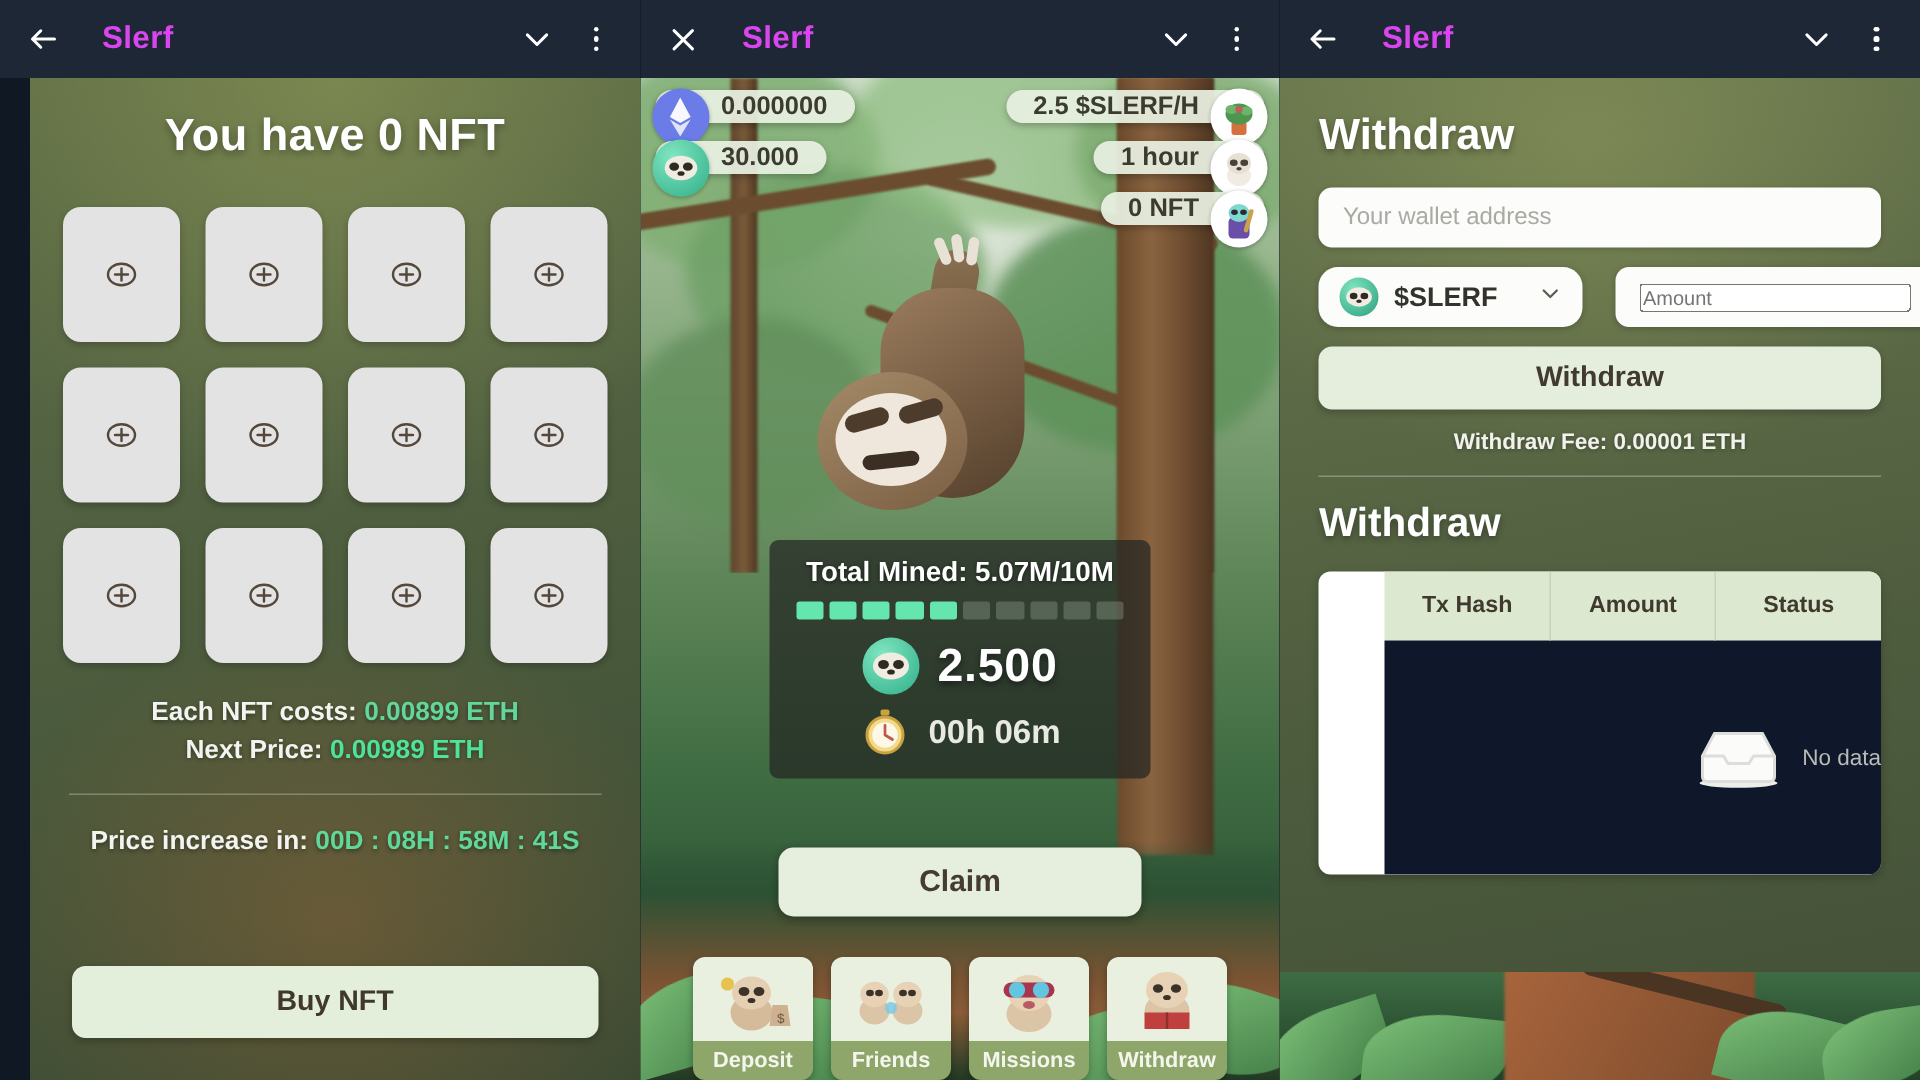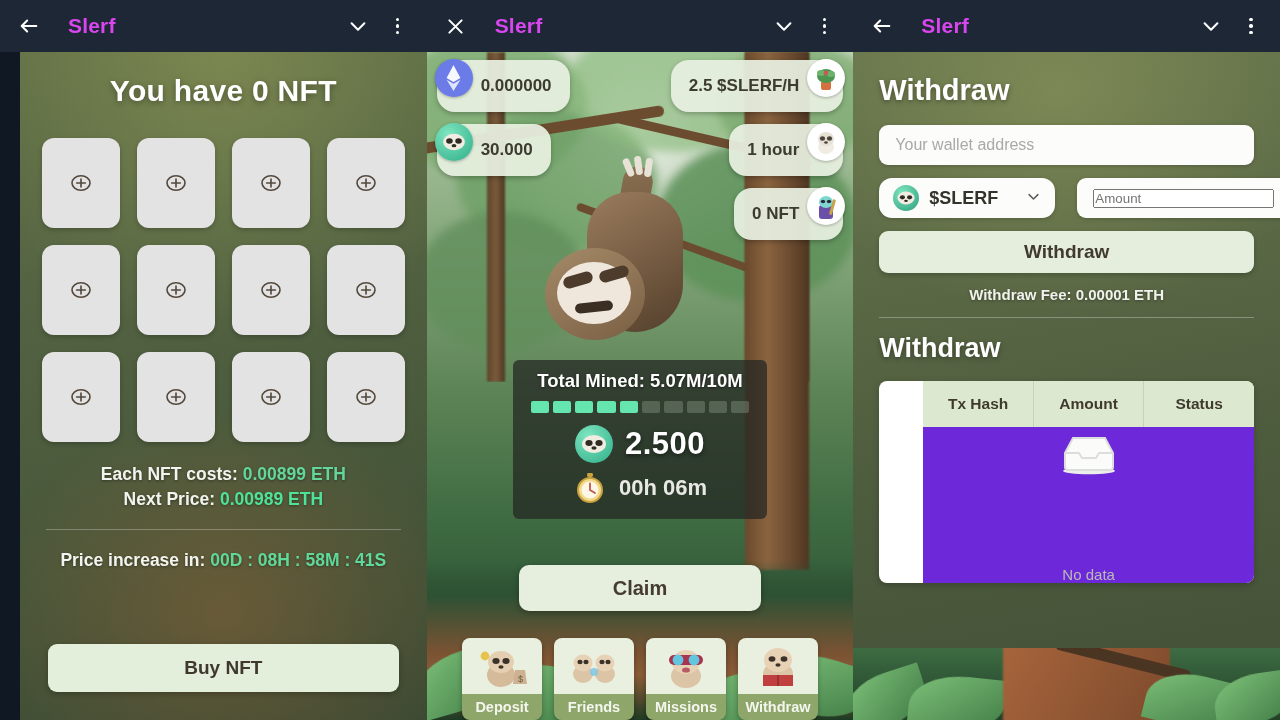--- a/index.html
+++ b/index.html
@@ -141,21 +141,21 @@
     border-radius: 16px; background: linear-gradient(160deg,#8d7253,#5e4833);
     transform: rotate(10deg);
   }
   .claw { position: absolute; width: 7px; height: 19px; border-radius: 4px; background: #e8e2d6; }
 
   .pill-col { position: absolute; z-index: 20; display: flex; flex-direction: column; gap: 12px; }
   .pill-col.l { left: 10px; top: 8px; align-items: flex-start; }
   .pill-col.r { right: 10px; top: 8px; align-items: flex-end; }
   .pill {
     display: flex; align-items: center; position: relative;
-    height: 52px; border-radius: 18px;
+    height: 22px; border-radius: 18px;
     background: rgba(232,240,225,.93);
     color: #3b3b2f; font-size: 17px; font-weight: 600;
     box-shadow: 0 2px 5px rgba(0,0,0,.25);
   }
   .pill.l { padding: 0 18px 0 44px; }
   .pill.r { padding: 0 44px 0 18px; }
   .pill-ico {
     position: absolute; width: 38px; height: 38px; border-radius: 50%;
     top: -1px; display: flex; align-items: center; justify-content: center;
     overflow: hidden; box-shadow: 0 1px 3px rgba(0,0,0,.28);
@@ -279,22 +279,22 @@
     background: #ffffff; box-shadow: 0 2px 6px rgba(0,0,0,.22); padding-left: 44px;
   }
   .thead { display: flex; background: #dce9d0; }
   .th {
     flex: 1 1 0; text-align: center; padding: 14px 0;
     font-size: 15.5px; font-weight: 700; color: #403a2e;
     border-right: 1px solid #c5d4b7;
   }
   .th:last-child { border-right: 0; }
   .tbody-empty {
-    height: 156px; display: flex; flex-direction: column;
-    align-items: center; justify-content: space-between; gap: 6px; background: #6d28d9;
+    height: 156px; display: flex; flex-direction: row;
+    align-items: center; justify-content: flex-end; gap: 6px; background: #0f172a;
   }
   .nodata-txt { color: #b9bbb6; font-size: 15px; }
   .right-foot { flex: 1 1 auto; position: relative; min-height: 0; }
   .foot-img {
     position: absolute; left: 0; right: 0; bottom: 0; height: 72px; overflow: hidden;
     background: linear-gradient(180deg,#3e6c43,#2c5233 55%,#234127);
   }
 </style>
 </head>
 <body>

